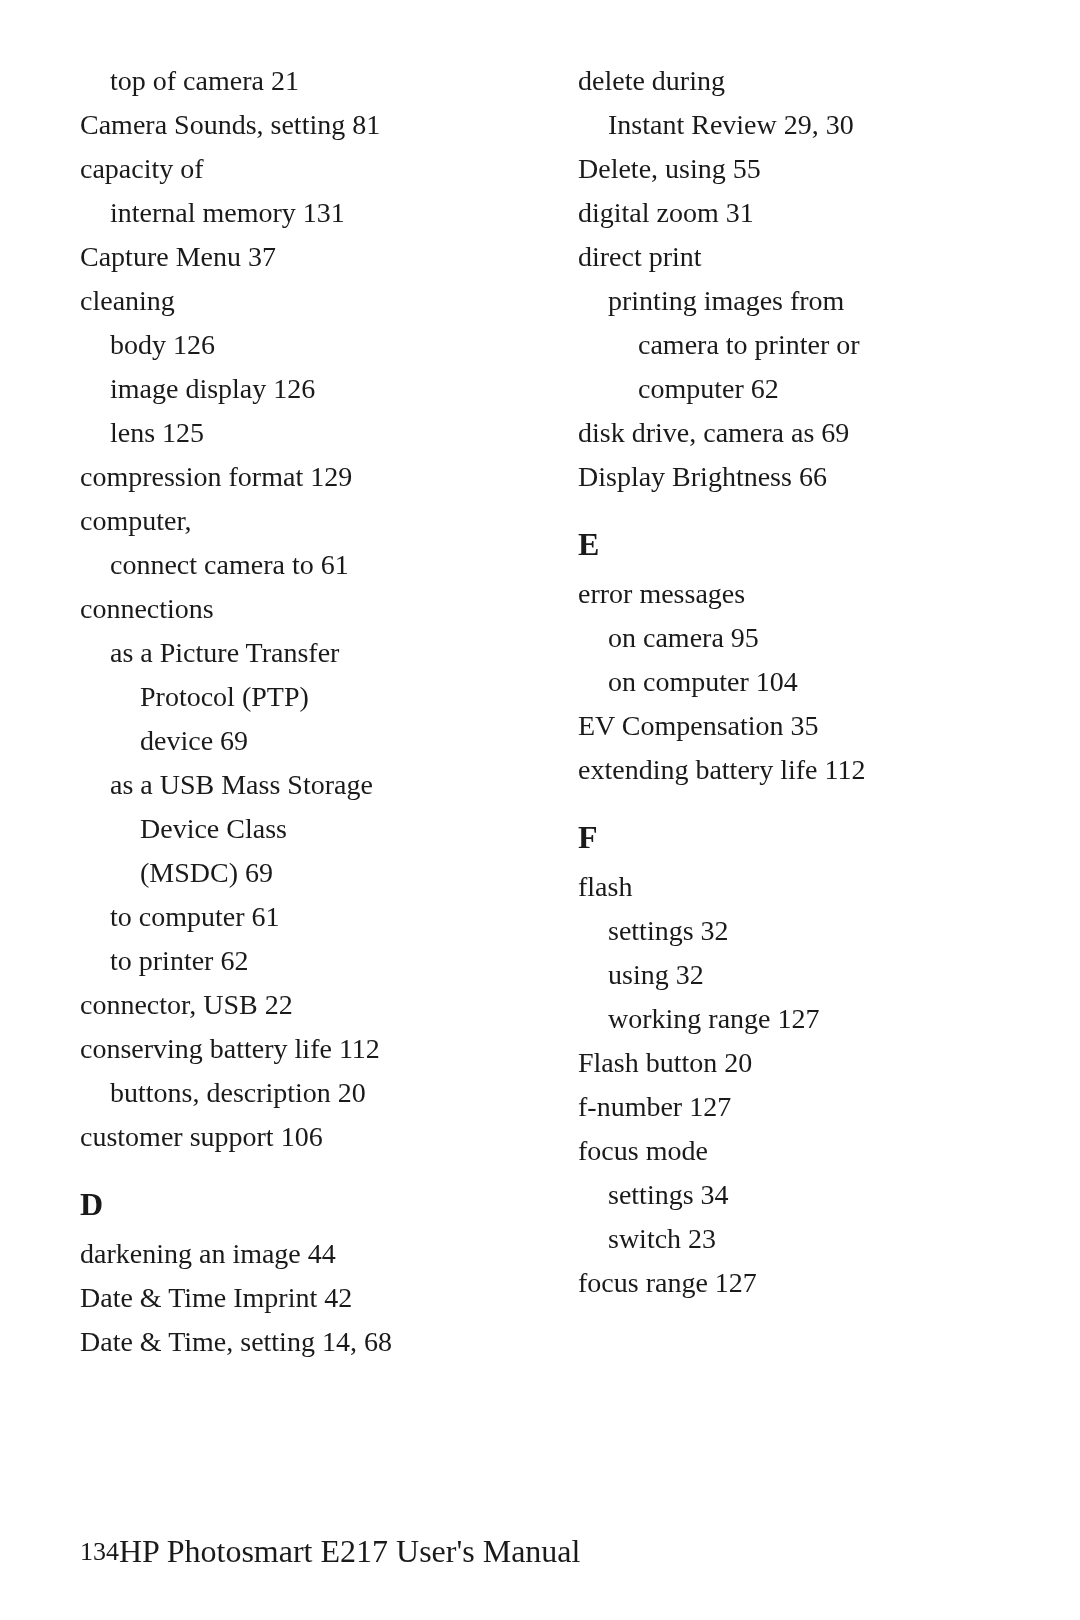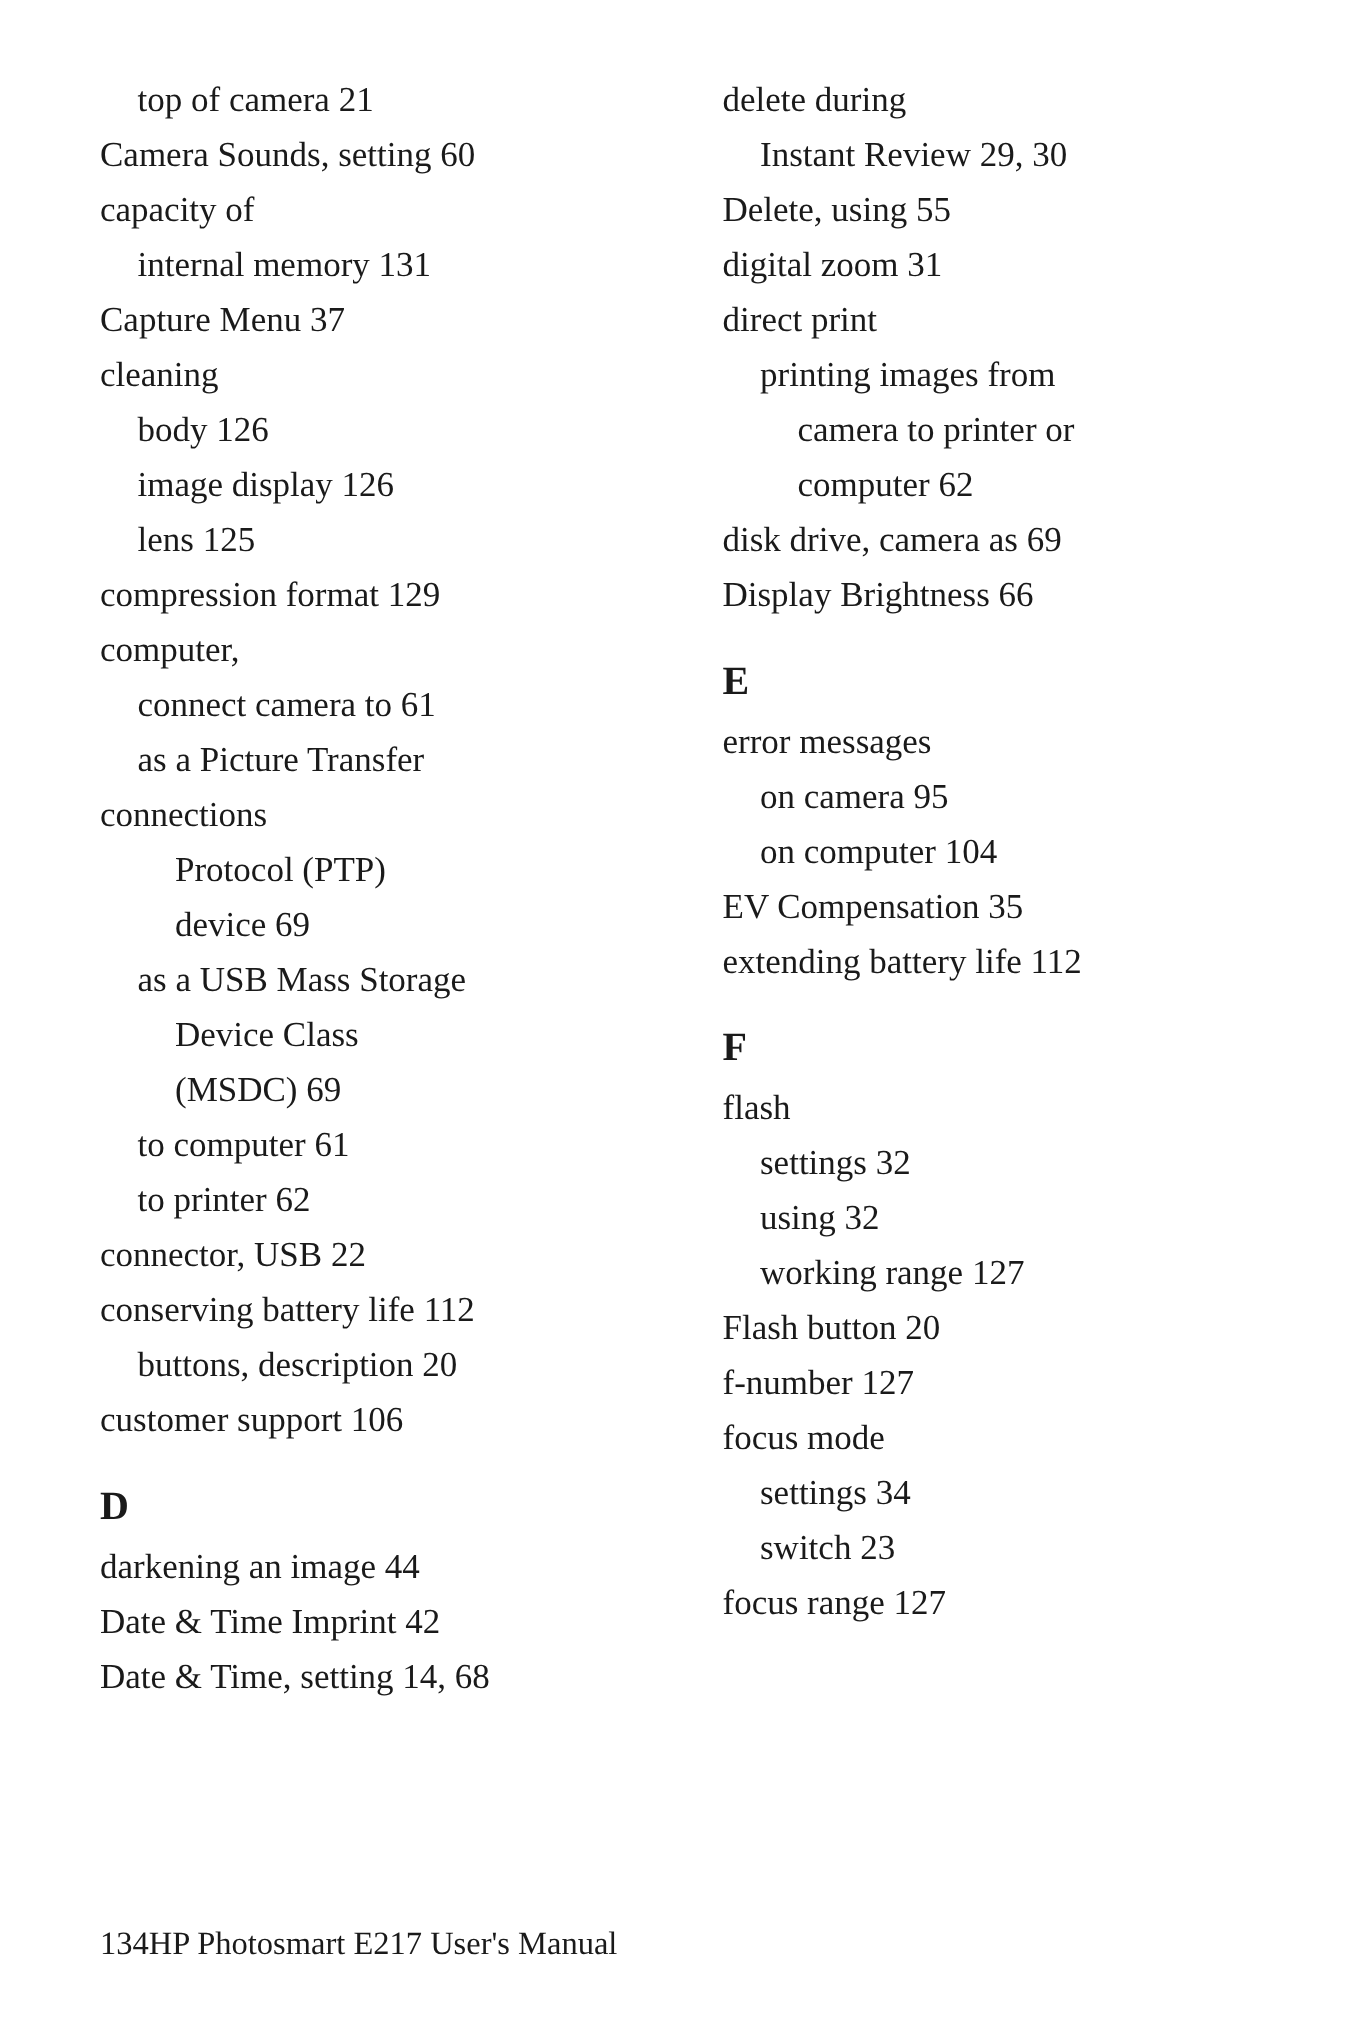--- a/index.html
+++ b/index.html
@@ -67,36 +67,36 @@
       right: 80px;
       display: flex;
       align-items: center;
     }
 
     .footer-page {
       font-size: 26px;
     }
 
     .footer-title {
-      font-size: 26px;
+      font-size: 32px;
     }
   </style>
 </head>
 <body>
 
 <div class="page">
   <div class="columns">
 
     <div class="col">
 
       <div class="index-entry sub1">
         <span>top of camera   21</span>
       </div>
       <div class="index-entry main">
-        <span>Camera Sounds, setting   60</span>
+        <span>Camera Sounds, setting   81</span>
       </div>
       <div class="index-entry main">
         <span>capacity of</span>
       </div>
       <div class="index-entry sub1">
         <span>internal memory   131</span>
       </div>
       <div class="index-entry main">
         <span>Capture Menu   37</span>
       </div>
@@ -114,25 +114,25 @@
       </div>
       <div class="index-entry main">
         <span>compression format   129</span>
       </div>
       <div class="index-entry main">
         <span>computer,</span>
       </div>
       <div class="index-entry sub1">
         <span>connect camera to   61</span>
       </div>
+      <div class="index-entry main">
+        <span>connections</span>
+      </div>
       <div class="index-entry sub1">
         <span>as a Picture Transfer</span>
-      </div>
-      <div class="index-entry main">
-        <span>connections</span>
       </div>
       <div class="index-entry sub2">
         <span>Protocol (PTP)</span>
       </div>
       <div class="index-entry sub2">
         <span>device   69</span>
       </div>
       <div class="index-entry sub1">
         <span>as a USB Mass Storage</span>
       </div>

